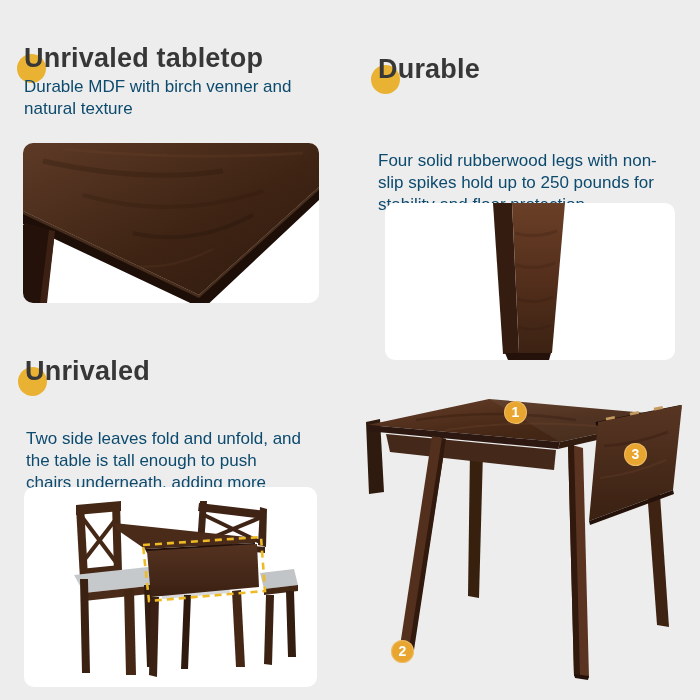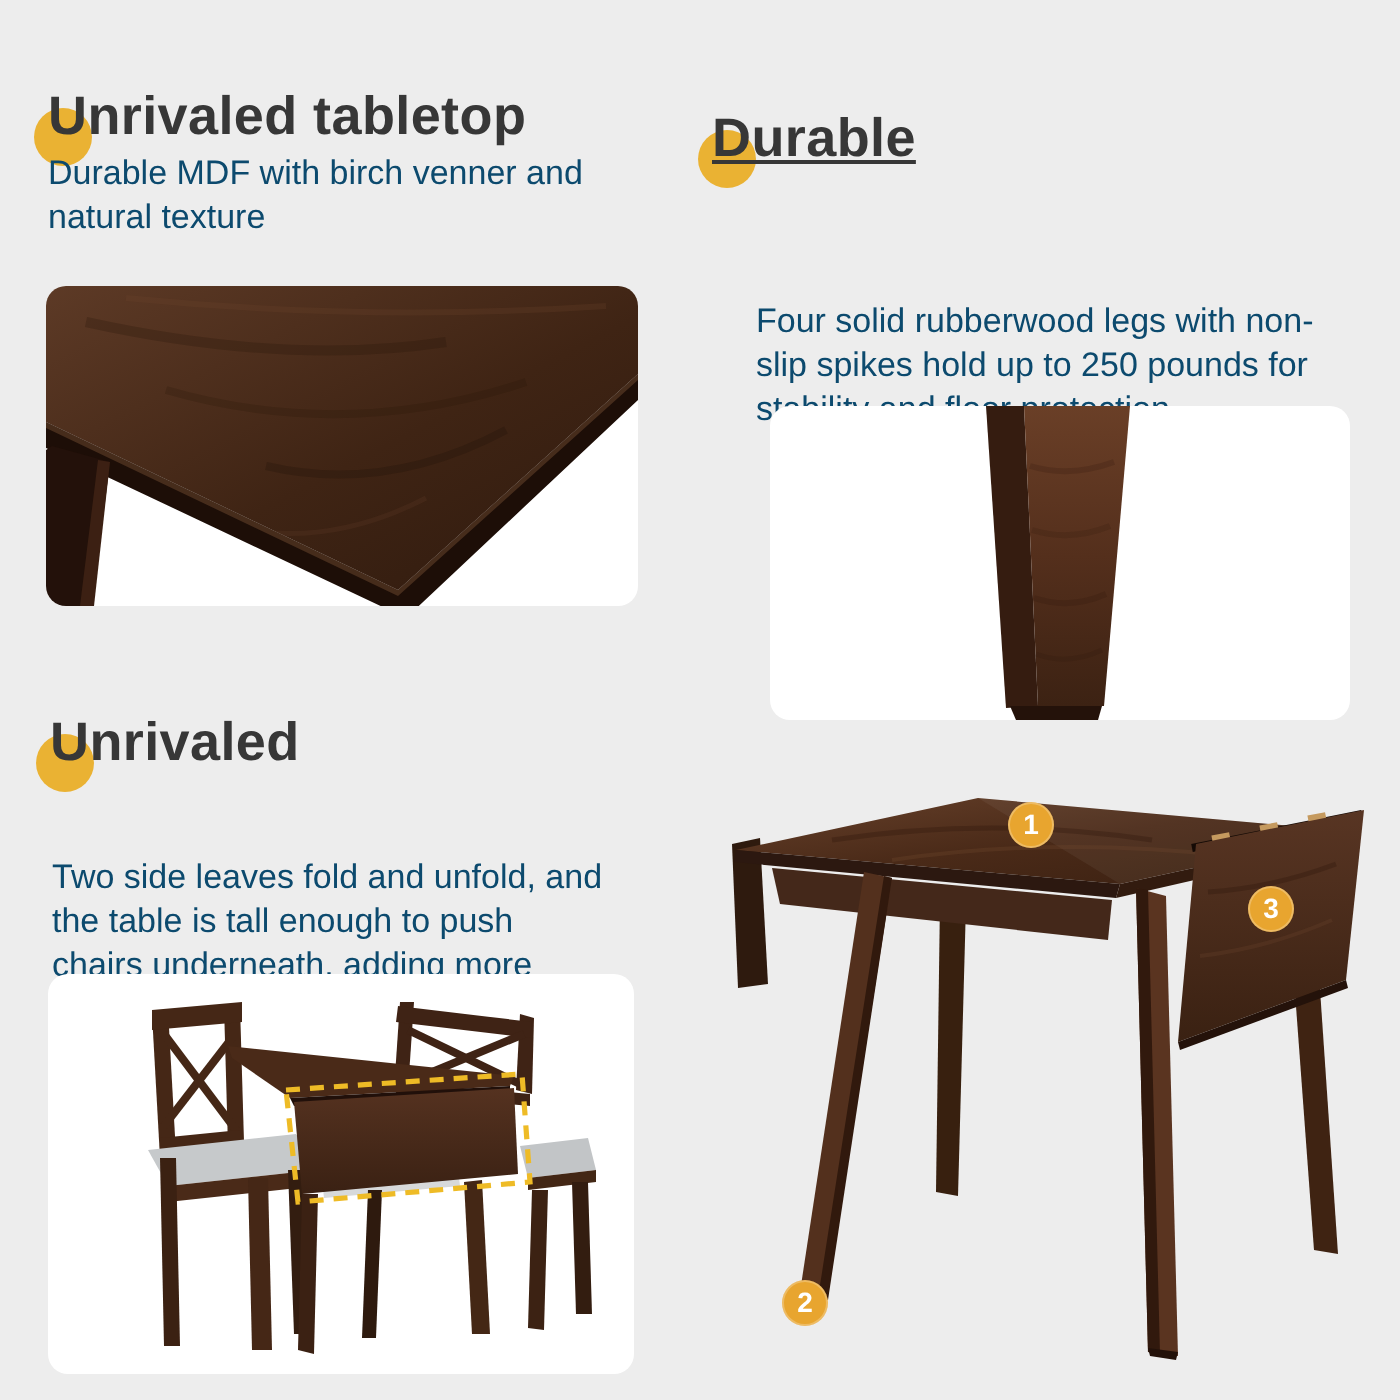--- a/index.html
+++ b/index.html
@@ -34,21 +34,21 @@
     line-height:23px;text-align:center;
     box-shadow:inset 0 0 0 1px rgba(255,255,255,.25);
   }
   #badge-1{left:148px;top:15px;}
   #badge-2{left:35px;top:254px;}
   #badge-3{left:268px;top:57px;}
   
   #t1-title{left:24px;top:43px;}
   #t1-desc{left:24px;top:76px;width:272px;}
   #t1-card{left:23px;top:143px;width:296px;height:160px;}
-  #t2-title{left:356px;top:54px;text-decoration:underline;}
+  #t2-title{left:378px;top:54px;}
   #t2-desc{left:378px;top:110px;width:292px;margin-top:40px;}
   #t2-card{left:385px;top:203px;width:290px;height:157px;}
   #t3-title{left:25px;top:356px;}
   #t3-desc{left:26px;top:392px;width:278px;margin-top:36px;}
   #t3-card{left:24px;top:487px;width:293px;height:200px;}
 </style>
 </head>
 <body>
 
 <h2 class="feature-title" id="t1-title">

